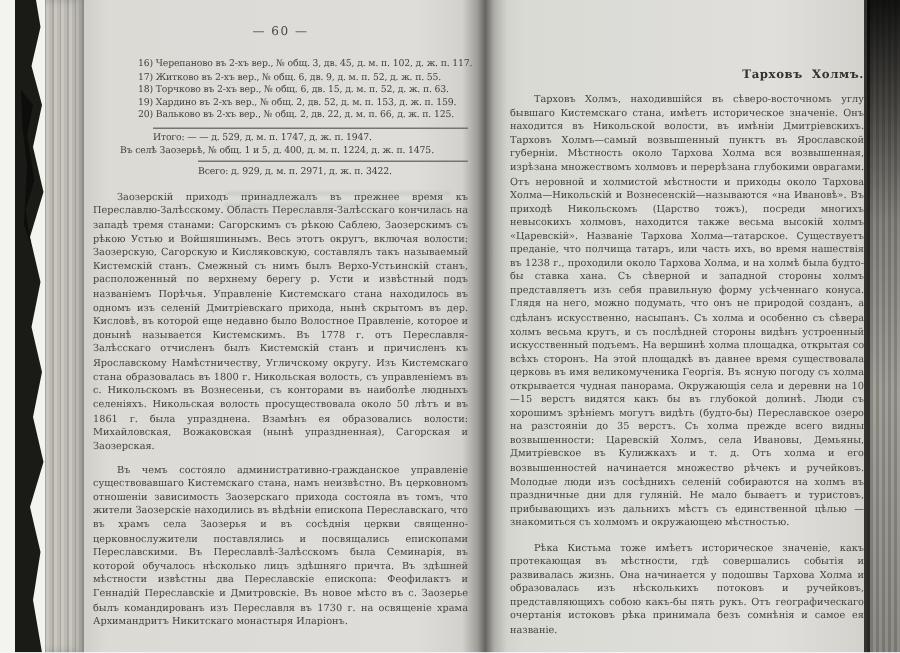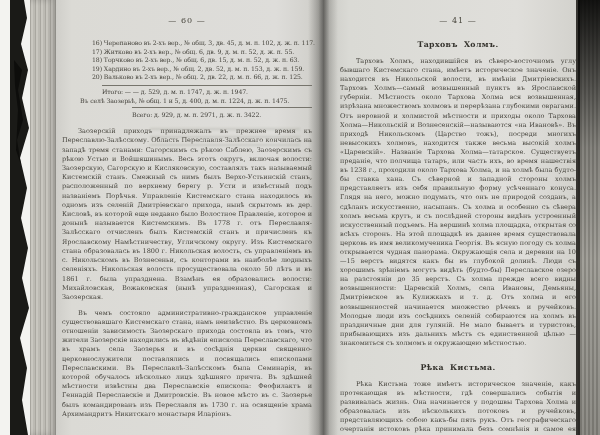--- a/index.html
+++ b/index.html
@@ -43,21 +43,21 @@
   #left-content{left:62px;width:250px;}
   #right-content{left:340px;width:236px;}
   .page-num{text-align:center;font-size:8px;letter-spacing:1px;color:#4a483f;}
   .census{margin-top:14px;padding-left:30px;font-size:6.2px;line-height:8.3px;letter-spacing:-0.1px;white-space:nowrap;color:#44423b;}
   .totals{margin-top:3px;}
   .totals-rule{margin-left:40px;border-top:1px solid #76746c;padding-top:2px;}
   .tline{font-size:6.2px;line-height:8.6px;white-space:nowrap;letter-spacing:-0.1px;}
   .t-itogo{padding-left:40px;}
   .t-selo{padding-left:18px;}
   .t-vsego{margin-left:70px;border-top:1px solid #76746c;margin-top:2px;padding-top:2.5px;}
-  .sec-title{margin-top:15px;text-align:center;font-weight:bold;font-size:7.8px;letter-spacing:0.4px;word-spacing:3px;color:#34322c;}
+  .sec-title{margin-top:29px;text-align:right;font-weight:bold;font-size:7.8px;letter-spacing:0.4px;word-spacing:3px;color:#34322c;}
   .para{margin-top:8px;text-align:justify;text-indent:16px;font-size:6.5px;line-height:9.2px;color:#45433c;}
   #right-content .para{line-height:9.1px;}
   .para + .para{margin-top:2px;}
 </style>
 </head>
 <body>
 
 <div id="scan">
 
   <svg class="torn-edge" viewBox="0 0 28 435" preserveAspectRatio="none">
@@ -88,27 +88,25 @@
       <div class="tline t-itogo">Итого:  —  —  д. 529, д. м. п. 1747, д. ж. п. 1947.</div>
       <div class="tline t-selo">Въ селѣ Заозерьѣ, № общ. 1 и 5, д. 400, д. м. п. 1224, д. ж. п. 1475.</div>
       <div class="tline t-vsego">Всего: д. 929, д. м. п. 2971, д. ж. п. 3422.</div>
     </div>
 
     <p class="para">Заозерскій приходъ принадлежалъ въ прежнее время къ Переславлю-Залѣсскому. Область Переславля-Залѣсскаго кончилась на западѣ тремя станами: Сагорскимъ съ рѣкою Саблею, Заозерскимъ съ рѣкою Устью и Войшяшинымъ. Весь этотъ округъ, включая волости: Заозерскую, Сагорскую и Кисляковскую, составлялъ такъ называемый Кистемскій станъ. Смежный съ нимъ былъ Верхо-Устьинскій станъ, расположенный по верхнему берегу р. Усти и извѣстный подъ названіемъ Порѣчья. Управленіе Кистемскаго стана находилось въ одномъ изъ селеній Дмитріевскаго прихода, нынѣ скрытомъ въ дер. Кисловѣ, въ которой еще недавно было Волостное Правленіе, которое и донынѣ называется Кистемскимъ. Въ 1778 г. отъ Переславля-Залѣсскаго отчисленъ былъ Кистемскій станъ и причисленъ къ Ярославскому Намѣстничеству, Угличскому округу. Изъ Кистемскаго стана образовалась въ 1800 г. Никольская волость, съ управленіемъ въ с. Никольскомъ въ Вознесеньи, съ конторами въ наиболѣе людныхъ селеніяхъ. Никольская волость просуществовала около 50 лѣтъ и въ 1861 г. была упразднена. Взамѣнъ ея образовались волости: Михайловская, Вожаковская (нынѣ упраздненная), Сагорская и Заозерская.</p>
     <p class="para">Въ чемъ состояло административно-гражданское управленіе существовавшаго Кистемскаго стана, намъ неизвѣстно. Въ церковномъ отношеніи зависимость Заозерскаго прихода состояла въ томъ, что жители Заозерскіе находились въ вѣдѣніи епископа Переславскаго, что въ храмъ села Заозерья и въ сосѣднія церкви священно-церковнослужители поставлялись и посвящались епископами Переславскими. Въ Переславлѣ-Залѣсскомъ была Семинарія, въ которой обучалось нѣсколько лицъ здѣшняго причта. Въ здѣшней мѣстности извѣстны два Переславскіе епископа: Феофилактъ и Геннадій Переславскіе и Дмитровскіе. Въ новое мѣсто въ с. Заозерье былъ командированъ изъ Переславля въ 1730 г. на освященіе храма Архимандритъ Никитскаго монастыря Иларіонъ.</p>
   </div>
 
   <div id="right-content" class="page-content">
-    <div class="page-num">— 41 —</div>
 
     <section>
       <h3 class="sec-title">Тарховъ Холмъ.</h3>
       <p class="para">Тарховъ Холмъ, находившійся въ сѣверо-восточномъ углу бывшаго Кистемскаго стана, имѣетъ историческое значеніе. Онъ находится въ Никольской волости, въ имѣніи Дмитріевскихъ. Тарховъ Холмъ—самый возвышенный пунктъ въ Ярославской губерніи. Мѣстность около Тархова Холма вся возвышенная, изрѣзана множествомъ холмовъ и перерѣзана глубокими оврагами. Отъ неровной и холмистой мѣстности и приходы около Тархова Холма—Никольскій и Вознесенскій—называются «на Ивановѣ». Въ приходѣ Никольскомъ (Царство тожъ), посреди многихъ невысокихъ холмовъ, находится также весьма высокій холмъ «Царевскій». Названіе Тархова Холма—татарское. Существуетъ преданіе, что полчища татаръ, или часть ихъ, во время нашествія въ 1238 г., проходили около Тархова Холма, и на холмѣ была будто-бы ставка хана. Съ сѣверной и западной стороны холмъ представляетъ изъ себя правильную форму усѣченнаго конуса. Глядя на него, можно подумать, что онъ не природой созданъ, а сдѣланъ искусственно, насыпанъ. Съ холма и особенно съ сѣвера холмъ весьма крутъ, и съ послѣдней стороны видѣнъ устроенный искусственный подъемъ. На вершинѣ холма площадка, открытая со всѣхъ сторонъ. На этой площадкѣ въ давнее время существовала церковь въ имя великомученика Георгія. Въ ясную погоду съ холма открывается чудная панорама. Окружающія села и деревни на 10—15 верстъ видятся какъ бы въ глубокой долинѣ. Люди съ хорошимъ зрѣніемъ могутъ видѣть (будто-бы) Переславское озеро на разстояніи до 35 верстъ. Съ холма прежде всего видны возвышенности: Царевскій Холмъ, села Ивановы, Демьяны, Дмитріевское въ Кулижкахъ и т. д. Отъ холма и его возвышенностей начинается множество рѣчекъ и ручейковъ. Молодые люди изъ сосѣднихъ селеній собираются на холмъ въ праздничные дни для гуляній. Не мало бываетъ и туристовъ, прибывающихъ изъ дальнихъ мѣстъ съ единственной цѣлью — знакомиться съ холмомъ и окружающею мѣстностью.</p>
     </section>
 
     <section>
-      <h3 class="sec-title">Рѣка Кистьма.</h3>
       <p class="para">Рѣка Кистьма тоже имѣетъ историческое значеніе, какъ протекающая въ мѣстности, гдѣ совершались событія и развивалась жизнь. Она начинается у подошвы Тархова Холма и образовалась изъ нѣсколькихъ потоковъ и ручейковъ, представляющихъ собою какъ-бы пять рукъ. Отъ географическаго очертанія истоковъ рѣка принимала безъ сомнѣнія и самое ея названіе.</p>
     </section>
 
   </div>
 
 </div>
 
 </body></html>

